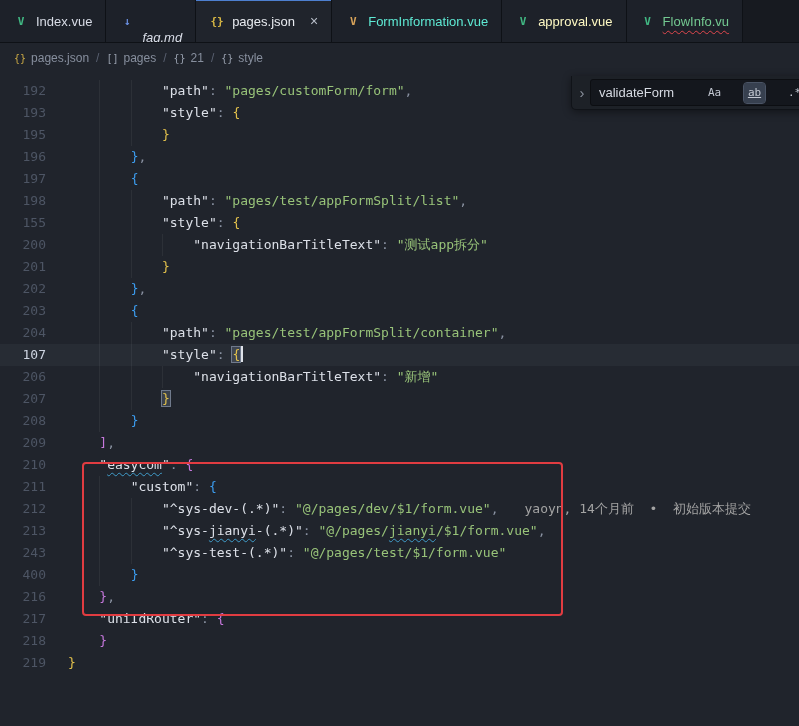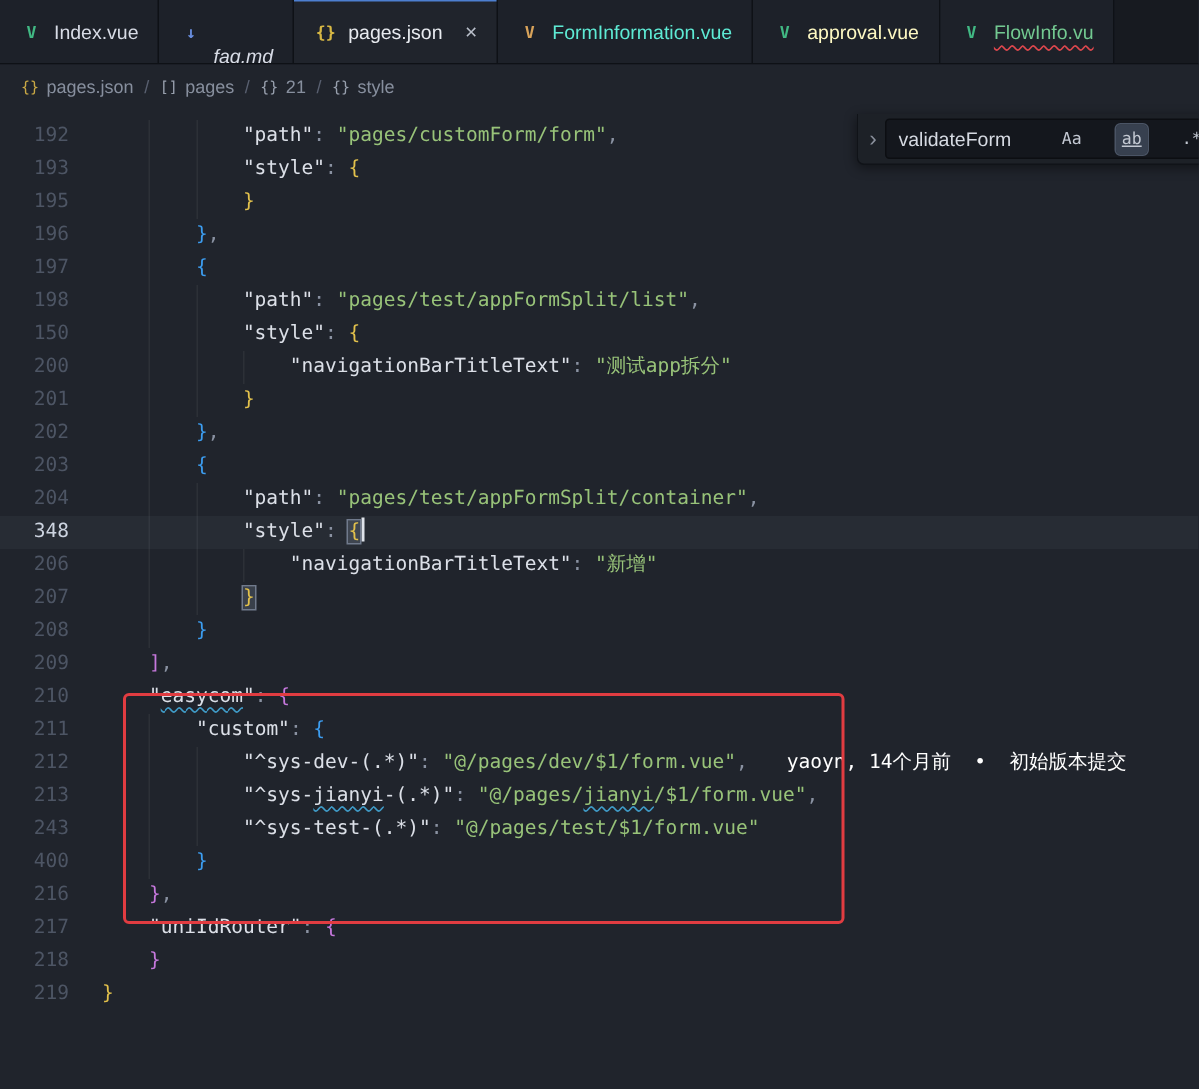--- a/index.html
+++ b/index.html
@@ -42,21 +42,21 @@
   .line.active .ln{color:#cdd4e0;}
   .tok.key{color:#dce0e8;}
   .tok.punc{color:#8a92a2;}
   .tok.str{color:#98c379;}
   .tok.g{color:#e2c14c;}
   .tok.p{color:#c678dd;}
   .tok.b{color:#3c9df0;}
   .tok.sq{text-decoration:underline wavy #3f9cc9;text-decoration-thickness:1px;text-underline-offset:3px;}
   .tok.match{background:rgba(110,120,140,0.33);outline:1px solid #707a8c;}
   .caret{display:inline-block;width:2px;height:16px;background:#dfe3ea;vertical-align:-3px;margin-left:1px;}
-  .blame{color:#ffffff;margin-left:26px;}
+  .blame{color:#a3a3a3;margin-left:26px;}
   .guide{position:absolute;top:0;bottom:0;border-left:1px solid rgba(255,255,255,0.055);}
   
   .annotation-box{
     position:absolute;left:82px;top:462px;width:477px;height:150px;
     border:2px solid #e13c41;border-radius:4px;pointer-events:none;z-index:5;
   }
   
   .find-widget{
     position:absolute;top:76px;left:571px;width:242px;height:33px;
     background:#1d2127;border:1px solid #101318;border-top:none;
@@ -152,21 +152,21 @@
       </div>
       <div class="line">
         <span class="ln">197</span>
         <div class="code"><span class="guide" style="left: 4ch;"></span><span>        </span><span class="tok b">{</span></div>
       </div>
       <div class="line">
         <span class="ln">198</span>
         <div class="code"><span class="guide" style="left: 4ch;"></span><span class="guide" style="left: 8ch;"></span><span>            </span><span class="tok key">"path"</span><span class="tok punc">: </span><span class="tok str">"pages/test/appFormSplit/list"</span><span class="tok punc">,</span></div>
       </div>
       <div class="line">
-        <span class="ln">150</span>
+        <span class="ln">155</span>
         <div class="code"><span class="guide" style="left: 4ch;"></span><span class="guide" style="left: 8ch;"></span><span>            </span><span class="tok key">"style"</span><span class="tok punc">: </span><span class="tok g">{</span></div>
       </div>
       <div class="line">
         <span class="ln">200</span>
         <div class="code"><span class="guide" style="left: 4ch;"></span><span class="guide" style="left: 8ch;"></span><span class="guide" style="left: 12ch;"></span><span>                </span><span class="tok key">"navigationBarTitleText"</span><span class="tok punc">: </span><span class="tok str">"测试app拆分"</span></div>
       </div>
       <div class="line">
         <span class="ln">201</span>
         <div class="code"><span class="guide" style="left: 4ch;"></span><span class="guide" style="left: 8ch;"></span><span>            </span><span class="tok g">}</span></div>
       </div>
@@ -176,21 +176,21 @@
       </div>
       <div class="line">
         <span class="ln">203</span>
         <div class="code"><span class="guide" style="left: 4ch;"></span><span>        </span><span class="tok b">{</span></div>
       </div>
       <div class="line">
         <span class="ln">204</span>
         <div class="code"><span class="guide" style="left: 4ch;"></span><span class="guide" style="left: 8ch;"></span><span>            </span><span class="tok key">"path"</span><span class="tok punc">: </span><span class="tok str">"pages/test/appFormSplit/container"</span><span class="tok punc">,</span></div>
       </div>
       <div class="line active">
-        <span class="ln">348</span>
+        <span class="ln">107</span>
         <div class="code"><span class="guide" style="left: 4ch;"></span><span class="guide" style="left: 8ch;"></span><span>            </span><span class="tok key">"style"</span><span class="tok punc">: </span><span class="tok g match">{</span><span class="caret"></span></div>
       </div>
       <div class="line">
         <span class="ln">206</span>
         <div class="code"><span class="guide" style="left: 4ch;"></span><span class="guide" style="left: 8ch;"></span><span class="guide" style="left: 12ch;"></span><span>                </span><span class="tok key">"navigationBarTitleText"</span><span class="tok punc">: </span><span class="tok str">"新增"</span></div>
       </div>
       <div class="line">
         <span class="ln">207</span>
         <div class="code"><span class="guide" style="left: 4ch;"></span><span class="guide" style="left: 8ch;"></span><span>            </span><span class="tok g match">}</span></div>
       </div>

